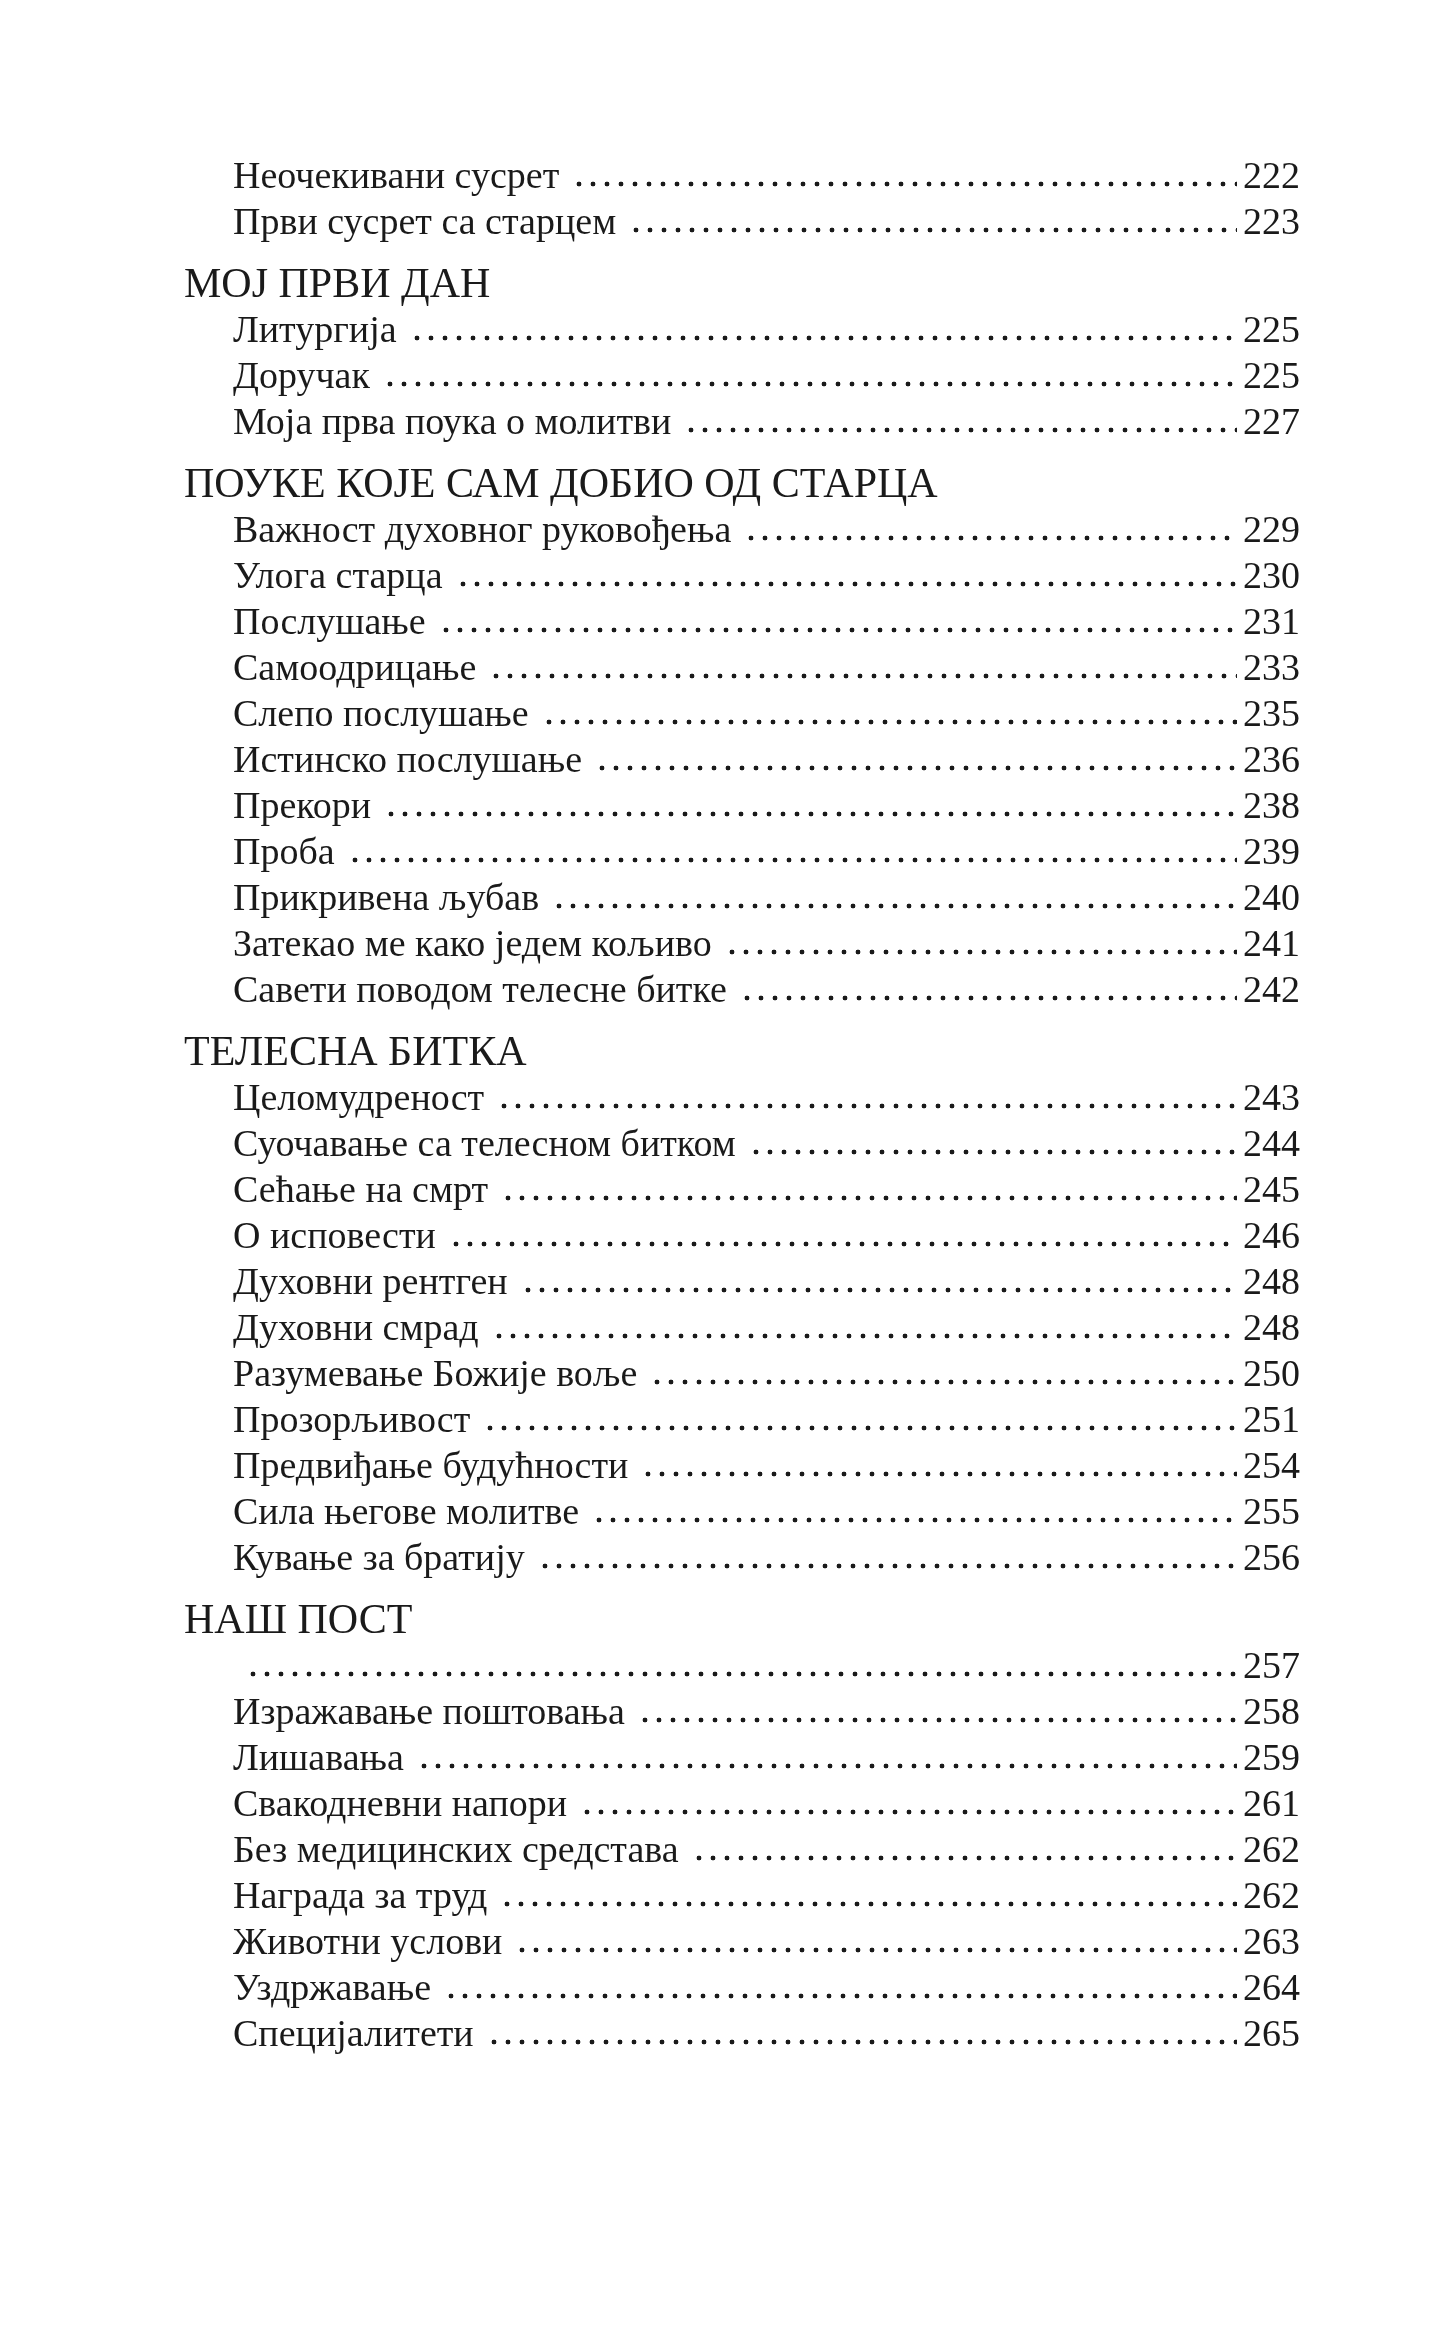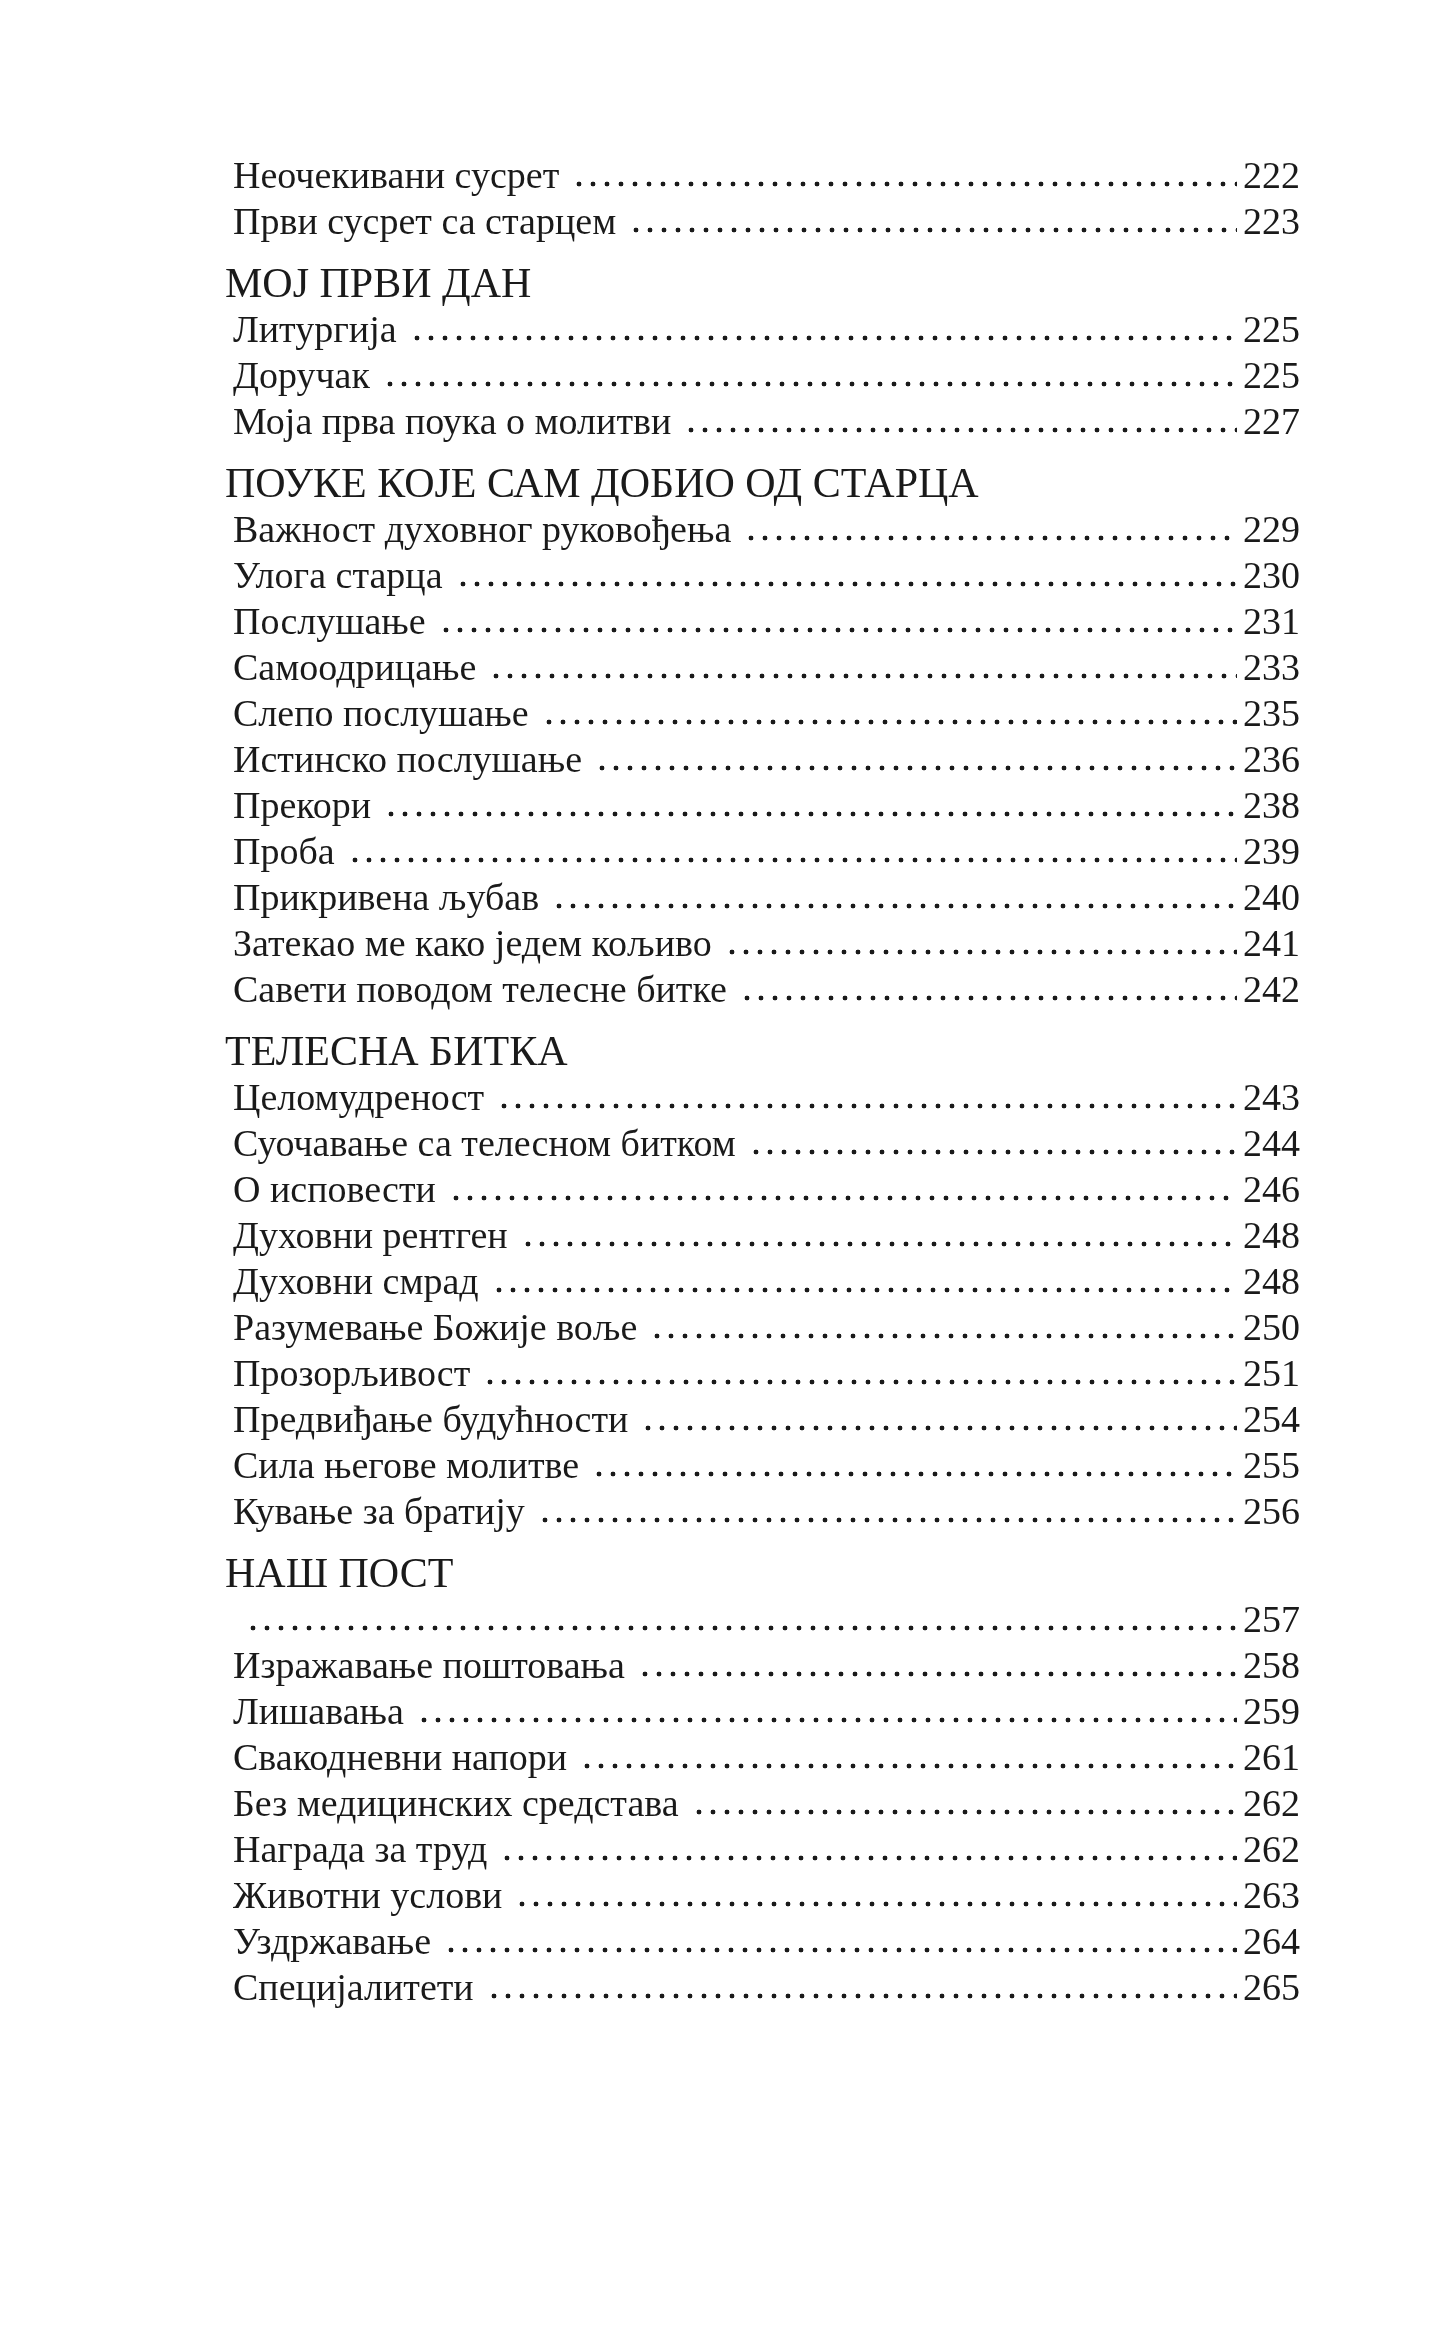--- a/index.html
+++ b/index.html
@@ -25,21 +25,20 @@
     line-height: 46px;
     white-space: nowrap;
   }
   .row.entry {
     padding-left: 49px;
     font-size: 38px;
   }
   .row.heading {
     font-size: 42px;
     margin-top: 16px;
-    margin-left: 41px;
   }
   .title { flex: 0 0 auto; }
   .leader {
     flex: 1 1 auto;
     align-self: stretch;
     min-width: 24px;
     margin: 0 6px 0 13px;
     background-image: radial-gradient(circle, #1a1a1a 2.1px, rgba(0,0,0,0) 2.7px);
     background-size: 14px 6px;
     background-repeat: repeat-x;
@@ -149,20 +148,25 @@
     <span class="title">Целомудреност</span>
     <span class="leader"></span>
     <span class="num">243</span>
   </div>
       <div class="row entry">
     <span class="title">Суочавање са телесном битком</span>
     <span class="leader"></span>
     <span class="num">244</span>
   </div>
       <div class="row entry">
+    <span class="title">Сећање на смрт</span>
+    <span class="leader"></span>
+    <span class="num">245</span>
+  </div>
+      <div class="row entry">
     <span class="title">О исповести</span>
     <span class="leader"></span>
     <span class="num">246</span>
   </div>
       <div class="row entry">
     <span class="title">Духовни рентген</span>
     <span class="leader"></span>
     <span class="num">248</span>
   </div>
       <div class="row entry">

